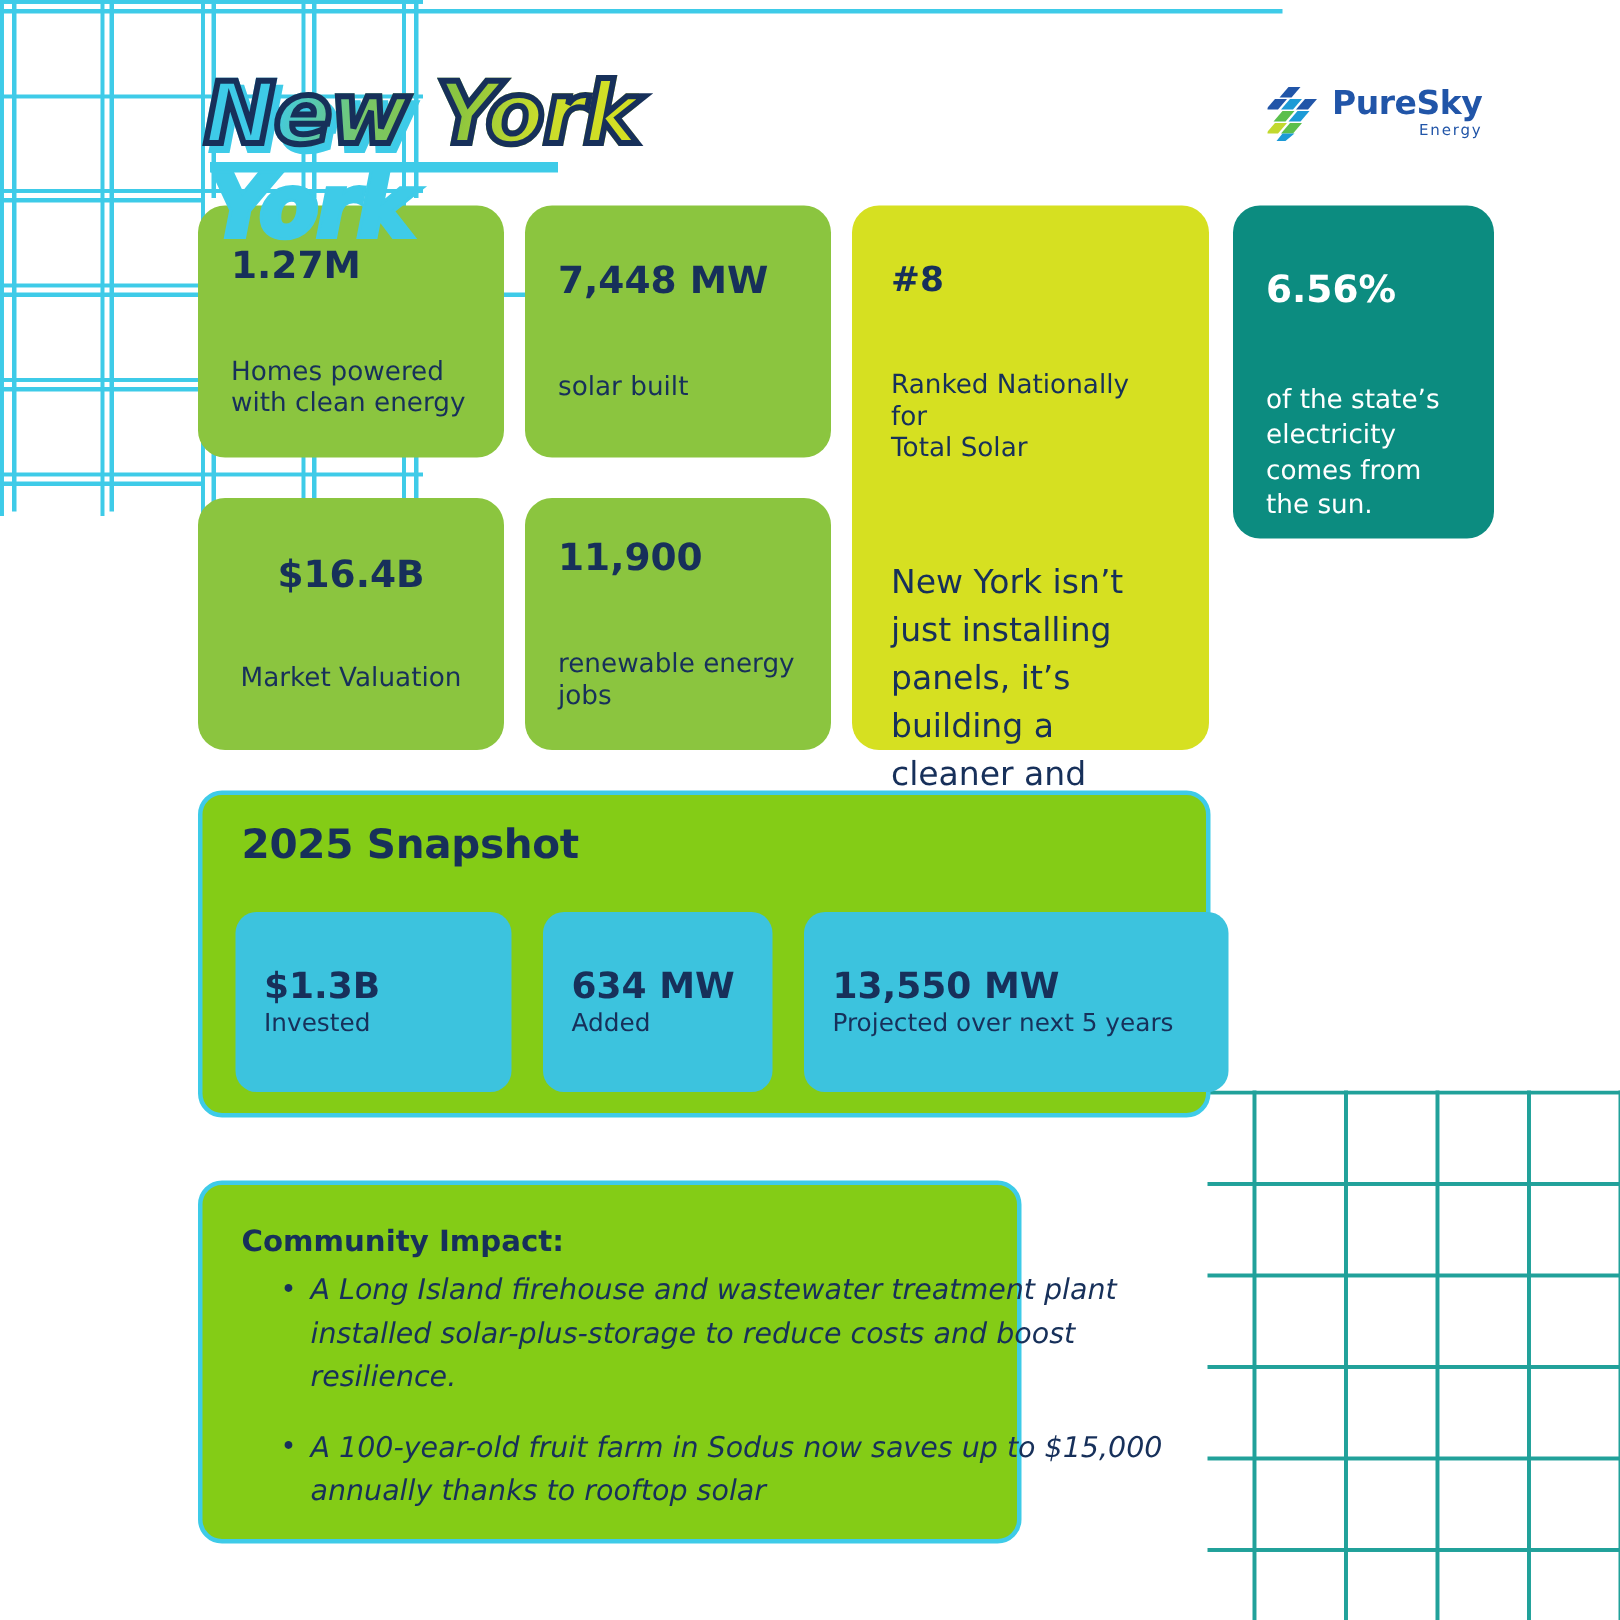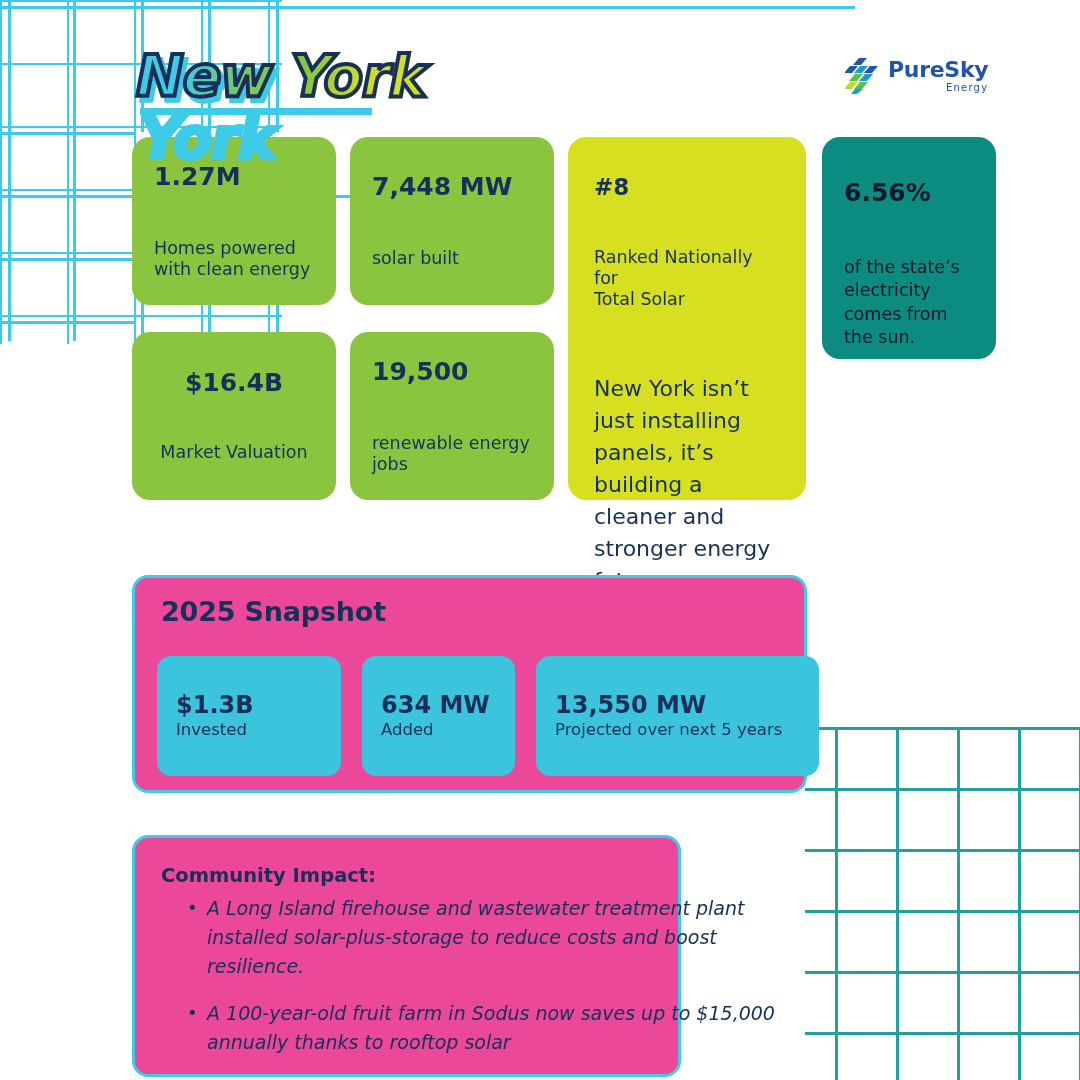--- a/index.html
+++ b/index.html
@@ -142,21 +142,21 @@
     border-radius: 18px;
     box-sizing: border-box;
     padding: 0 22px;
     display: flex;
     flex-direction: column;
     justify-content: center;
     gap: 44px;
   }
   .card.green  { background: #8bc53f; }
   .card.yellow { background: #d6e021; }
-  .card.teal   { background: #0c8c80; color: #0f172a; }
+  .card.teal   { background: #0c8c80; color: #ffffff; }
 
   .stat-value {
     font-size: 25px;
     font-weight: bold;
     line-height: 1.12;
     font-family: "DejaVu Sans", sans-serif;
   }
   .stat-label {
     font-size: 17.5px;
     line-height: 1.17;
@@ -183,22 +183,21 @@
 
   .pct-value { font-size: 25px; font-weight: bold; line-height: 1.1; font-family: "DejaVu Sans", sans-serif;}
   .pct-label { font-size: 17.5px; line-height: 1.35; margin-top: 5px; font-family: "DejaVu Sans", sans-serif;}
 
   
   .panel {
     position: absolute;
     box-sizing: border-box;
     border: 3px solid #3ecbe8;
     border-radius: 16px;
-    background: #ec4899;
-    margin-top: 48px;
+    background: #84cc16;
   }
   #snapshot-panel { left: 132px; top: 527px; width: 675px; height: 218px; }
 
   .panel-title {
     position: absolute;
     left: 26px;
     top: 18px;
     font-size: 27px;
     font-weight: bold;
     letter-spacing: -0.2px;
@@ -329,21 +328,21 @@
   <div class="stat-value">7,448 MW</div>
   <div class="stat-label">solar built</div>
 </div>
 
 <div class="card green" id="card-market">
   <div class="stat-value">$16.4B</div>
   <div class="stat-label">Market Valuation</div>
 </div>
 
 <div class="card green" id="card-jobs">
-  <div class="stat-value">19,500</div>
+  <div class="stat-value">11,900</div>
   <div class="stat-label">
     <span>renewable energy</span><br>
     <span>jobs</span>
   </div>
 </div>
 
 <div class="card yellow" id="card-rank">
   <div class="rank-value">#8</div>
   <div class="rank-label">
     <span>Ranked Nationally for</span><br>

